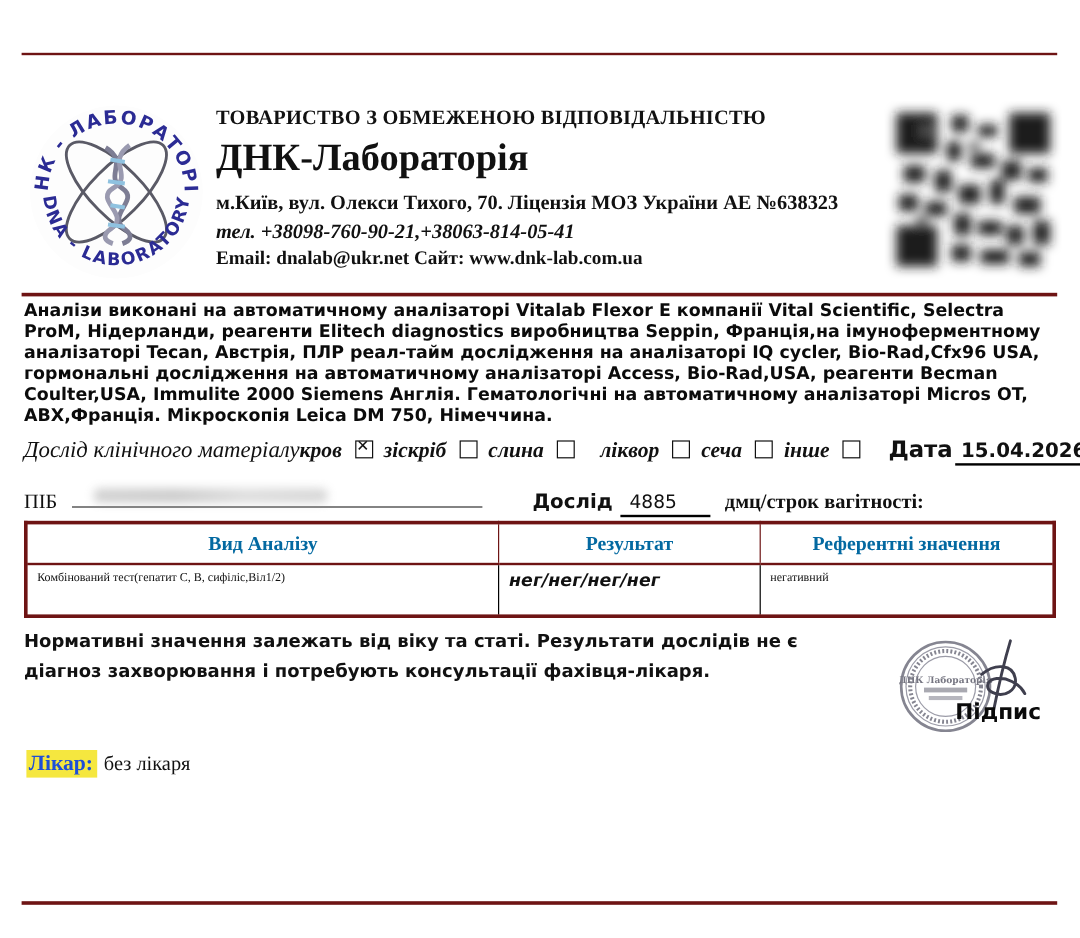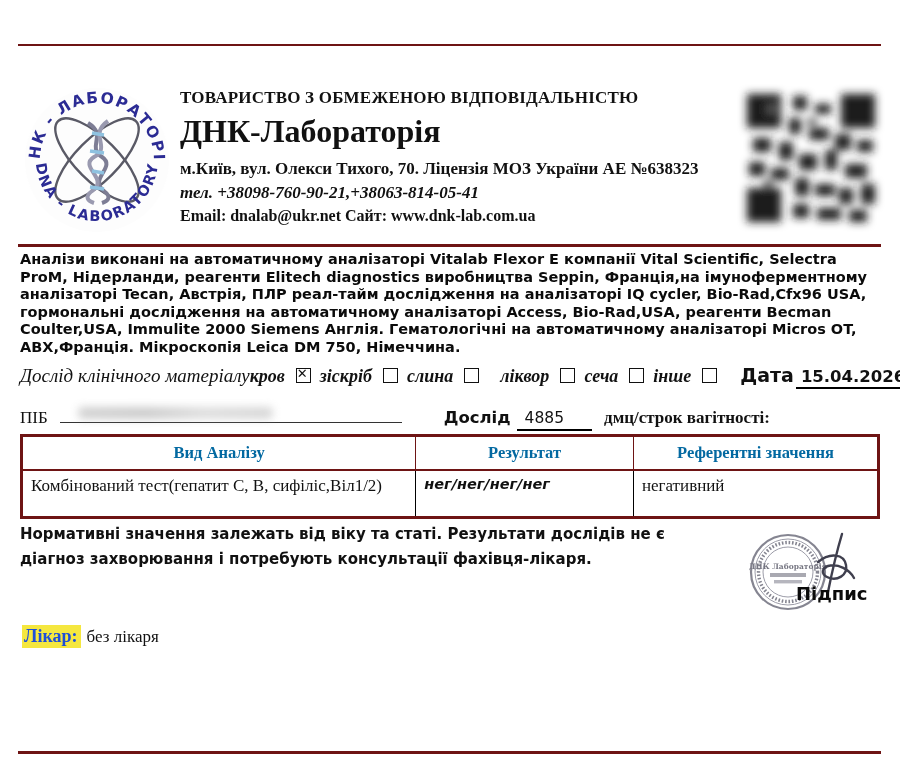--- a/index.html
+++ b/index.html
@@ -49,21 +49,21 @@
   .doslid-label{font:bold 16.5px "DejaVu Sans", sans-serif;margin-left:42px;}
   .doslid-value{font:15.5px "DejaVu Sans", sans-serif;border-bottom:2.2px solid #000;
       padding:0 28px 2px 8px;margin-left:6px;display:inline-block;}
   .dmc-label{font-weight:bold;font-size:17px;margin-left:12px;}
 
   
   .results{position:absolute;left:20px;top:434px;width:860px;border-collapse:collapse;
       border:3px solid #6e1414;}
   .results th{border:1px solid #6e1414;border-bottom:2px solid #6e1414;color:#0369a1;
       font-weight:bold;font-size:16.5px;padding:6px 4px;font-family:"Liberation Serif",serif;}
-  .results td{border:1px solid #000;font-size:17px;padding:5px 8px 20px;vertical-align:top;}
+  .results td{border:1px solid #000;font-size:10px;padding:5px 8px 20px;vertical-align:top;}
   .results td.result{font:bold italic 14.5px "DejaVu Sans", sans-serif;}
   .results col.c1{width:46%;} .results col.c2{width:25.4%;} .results col.c3{width:28.6%;}
 
   
   .disclaimer{position:absolute;left:20px;top:522px;width:710px;margin:0;
       font-family:"DejaVu Sans", sans-serif;font-weight:bold;font-size:15px;line-height:25px;}
 
   
   .stamp-area{position:absolute;left:744px;top:528px;width:150px;height:95px;}
   .sig-label{position:absolute;left:52px;top:55px;font:bold 18px "DejaVu Sans", sans-serif;color:#0a0a0a;}

